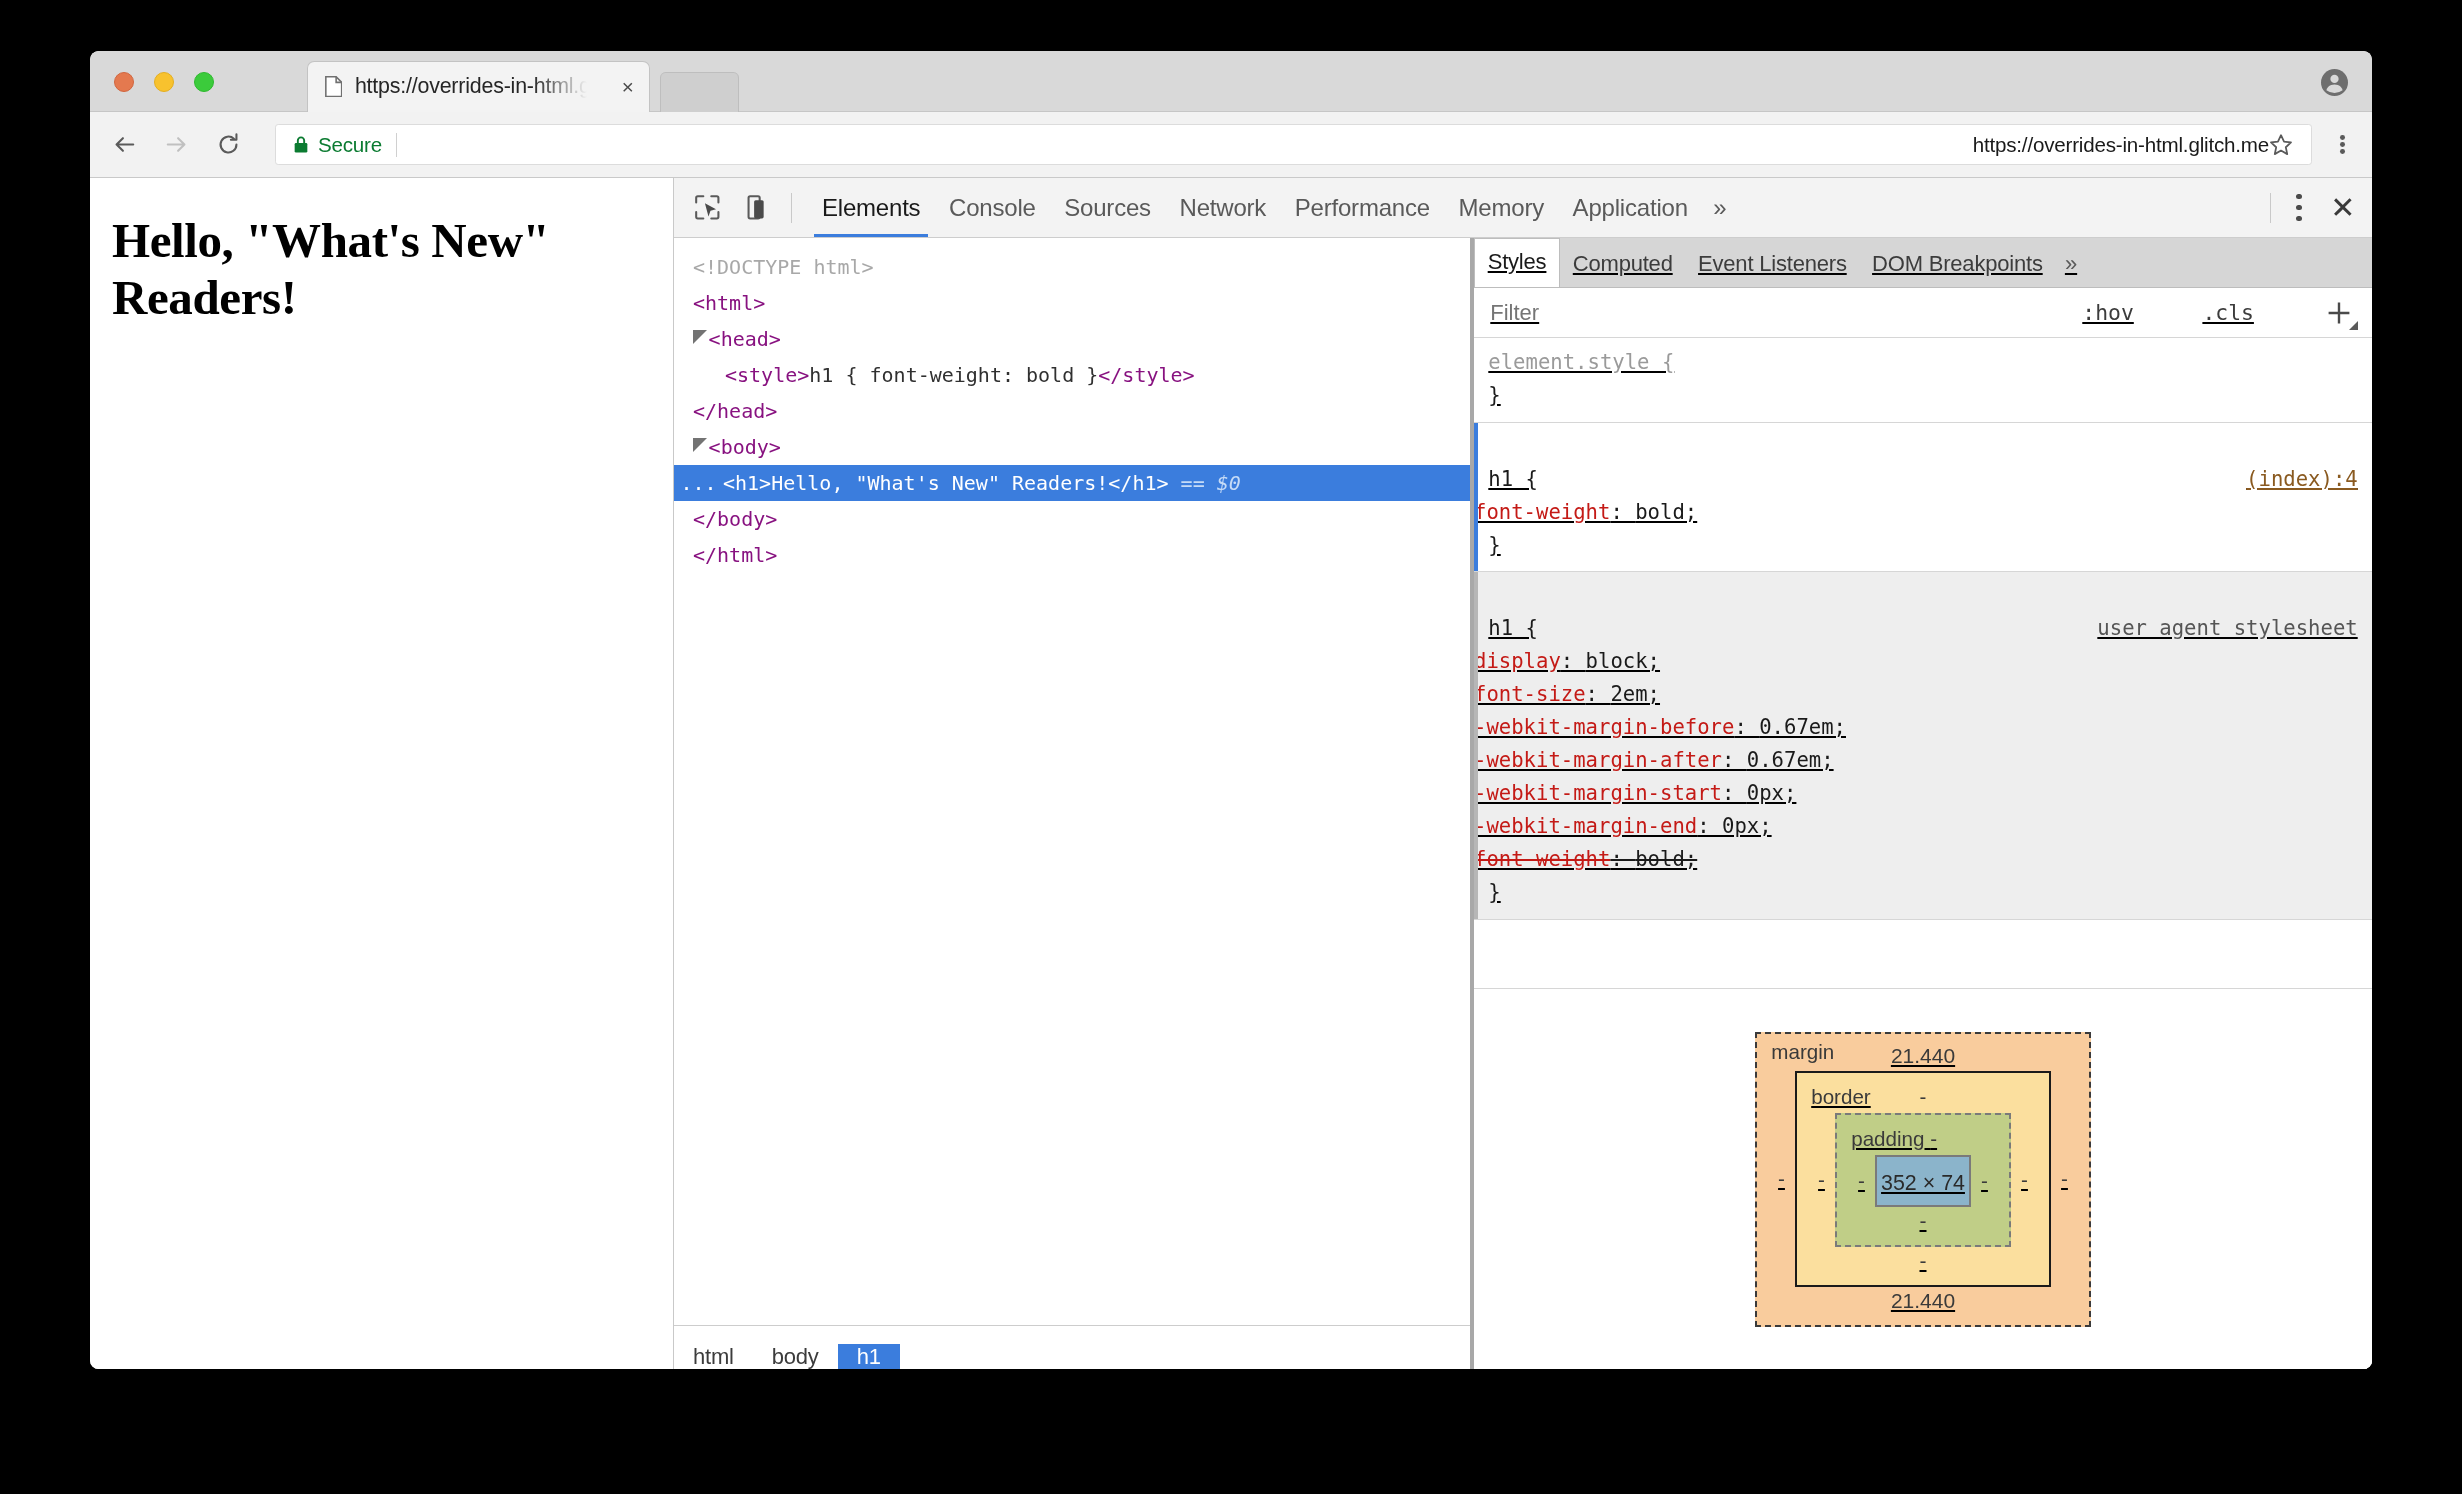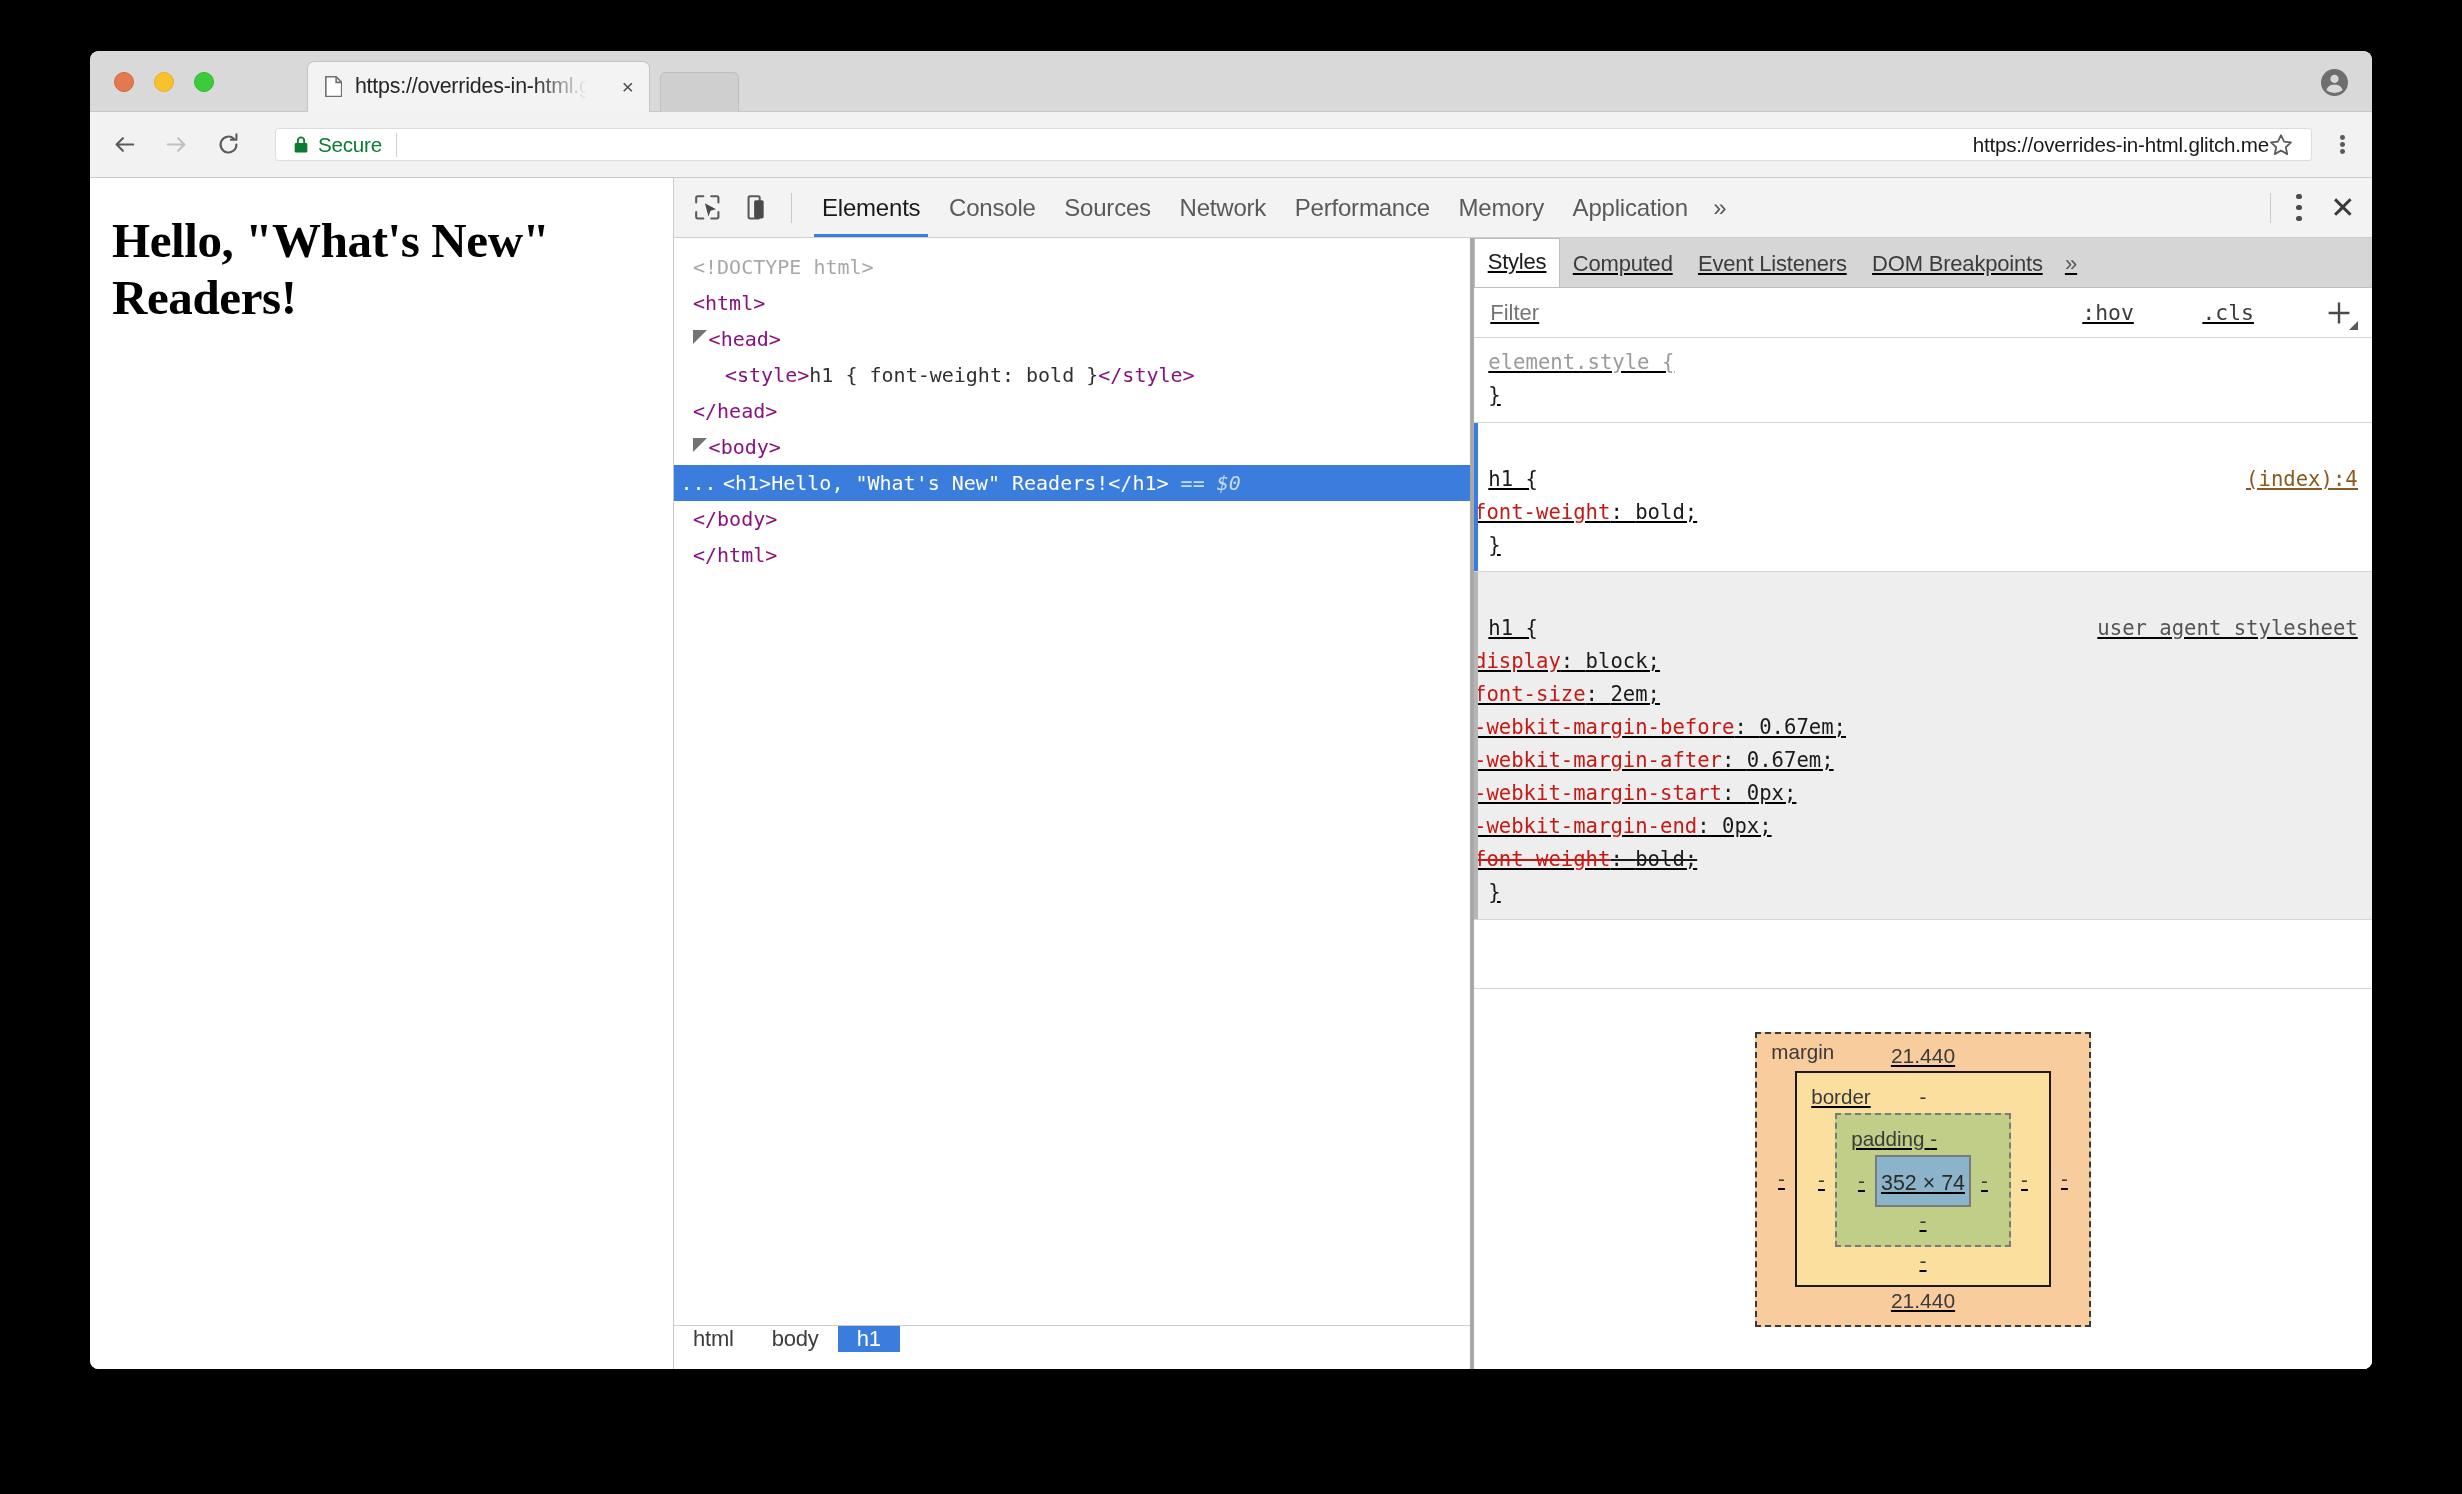--- a/index.html
+++ b/index.html
@@ -147,21 +147,21 @@
     flex: none;
   }
   .nav-btn.disabled { color: #c0c0c0; }
   #nav-back { margin-left: 14.3px; }
   #nav-fwd  { margin-left: 11px; }
   #nav-reload { margin-left: 11px; }
 
   #omnibox {
     margin-left: 25.4px;
     flex: 1;
-    height: 33px;
+    height: 41px;
     background: #ffffff;
     border: 0.8px solid #dcdcdc;
     border-radius: 3.2px;
     display: flex;
     align-items: center;
     box-sizing: border-box;
     margin-right: 11px;
   }
   #lock-icon {
     margin-left: 17.5px;
@@ -391,21 +391,21 @@
     margin-right: 1.6px;
     transform: rotate(0deg);
   }
   .ind1 { padding-left: 19px; }
   .ind2 { padding-left: 51px; }
 
   #dom-breadcrumb {
     height: 44px;
     border-top: 0.8px solid #cdcdcd;
     display: flex;
-    align-items: flex-start;
+    align-items: flex-end;
     flex: none;
     background: #ffffff;
   }
   .crumb {
     padding: 0 19px;
     font-size: 22px;
     display: flex;
     align-items: center;
     color: #3c3c3c;
     cursor: pointer;

